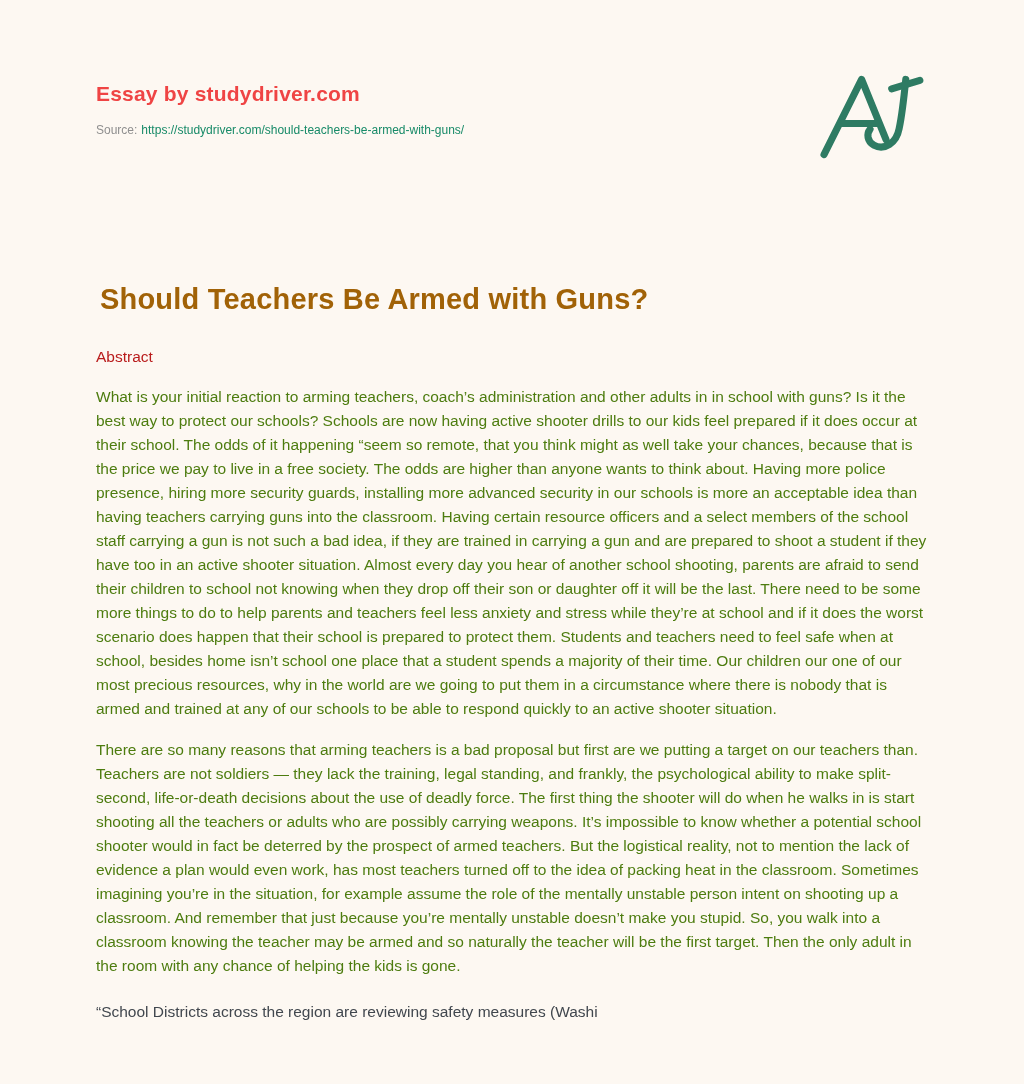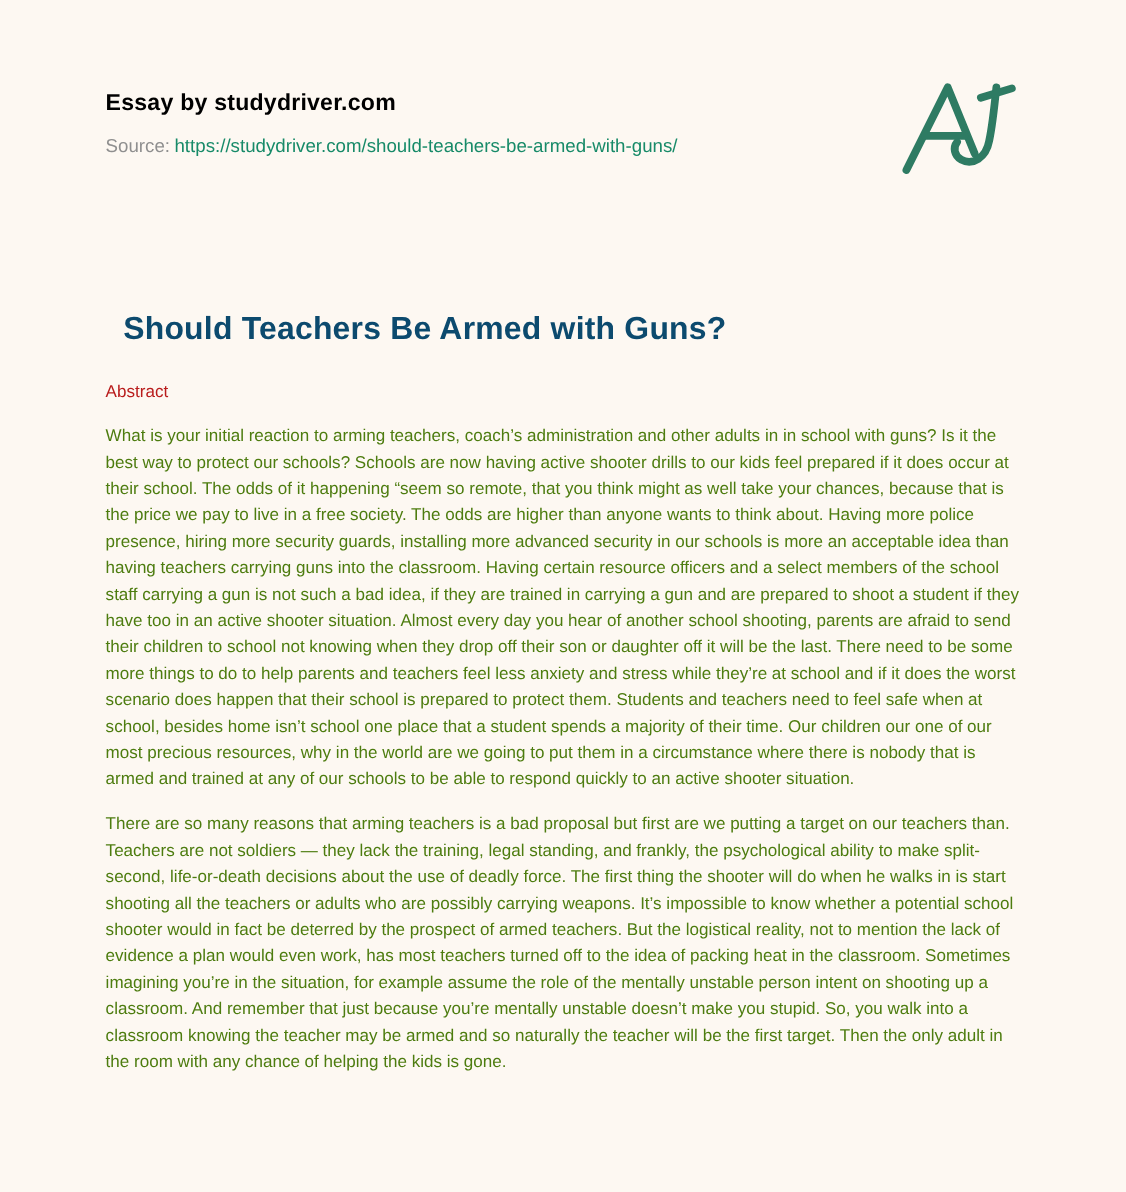--- a/index.html
+++ b/index.html
@@ -11,34 +11,34 @@
     background: #fdf8f2;
     font-family: "Liberation Sans", "DejaVu Sans", sans-serif;
     color: #41474e;
   }
   .page { padding: 76px 96px 0 96px; position: relative; }
 
   .header { display: flex; justify-content: space-between; align-items: flex-start; }
   .brand {
     font-size: 21px;
     font-weight: 700;
-    color: #000000;
+    color: #ef4444;
     margin: 6px 0 0 0;
     letter-spacing: 0.2px;
   }
-  .source-line { margin-top: 17px; font-size: 17px; color: #8f8f8f; text-align: right; }
+  .source-line { margin-top: 17px; font-size: 12px; color: #8f8f8f; text-align: right; }
   .source-url { color: #178a68; text-decoration: none; margin-left: 4px; }
   .logo { width: 114px; height: 94px; margin-top: -6px; margin-right: 0; flex: 0 0 auto; }
 
   .essay-title {
-    margin: 116px 0 0 16px;
+    margin: 116px 0 0 4px;
     font-size: 29px;
     line-height: 38px;
     font-weight: 700;
-    color: #0c4a6e;
+    color: #a16207;
     letter-spacing: 0.2px;
   }
   .section-heading {
     margin: 28px 0 0 0;
     font-size: 15.5px;
     line-height: 22px;
     font-weight: 400;
     color: #b91c1c;
   }
   .body-paragraph {
@@ -82,15 +82,16 @@
   </header>
 
   <main>
     <h2 class="essay-title">Should Teachers Be Armed with Guns?</h2>
 
     <h3 class="section-heading">Abstract</h3>
     <p class="body-paragraph">What is your initial reaction to arming teachers, coach’s administration and other adults in in school with guns? Is it the best way to protect our schools? Schools are now having active shooter drills to our kids feel prepared if it does occur at their school. The odds of it happening “seem so remote, that you think might as well take your chances, because that is the price we pay to live in a free society. The odds are higher than anyone wants to think about. Having more police presence, hiring more security guards, installing more advanced security in our schools is more an acceptable idea than having teachers carrying guns into the classroom. Having certain resource officers and a select members of the school staff carrying a gun is not such a bad idea, if they are trained in carrying a gun and are prepared to shoot a student if they have too in an active shooter situation. Almost every day you hear of another school shooting, parents are afraid to send their children to school not knowing when they drop off their son or daughter off it will be the last. There need to be some more things to do to help parents and teachers feel less anxiety and stress while they’re at school and if it does the worst scenario does happen that their school is prepared to protect them. Students and teachers need to feel safe when at school, besides home isn’t school one place that a student spends a majority of their time. Our children our one of our most precious resources, why in the world are we going to put them in a circumstance where there is nobody that is armed and trained at any of our schools to be able to respond quickly to an active shooter situation.</p>
 
     <p class="body-paragraph">There are so many reasons that arming teachers is a bad proposal but first are we putting a target on our teachers than. Teachers are not soldiers — they lack the training, legal standing, and frankly, the psychological ability to make split-second, life-or-death decisions about the use of deadly force. The first thing the shooter will do when he walks in is start shooting all the teachers or adults who are possibly carrying weapons. It’s impossible to know whether a potential school shooter would in fact be deterred by the prospect of armed teachers. But the logistical reality, not to mention the lack of evidence a plan would even work, has most teachers turned off to the idea of packing heat in the classroom. Sometimes imagining you’re in the situation, for example assume the role of the mentally unstable person intent on shooting up a classroom. And remember that just because you’re mentally unstable doesn’t make you stupid. So, you walk into a classroom knowing the teacher may be armed and so naturally the teacher will be the first target. Then the only adult in the room with any chance of helping the kids is gone.</p>
 
+    <p class="partial-line">“School Districts across the region are reviewing safety measures (Washi</p>
   </main>
 
 </div>
 
 </body></html>

